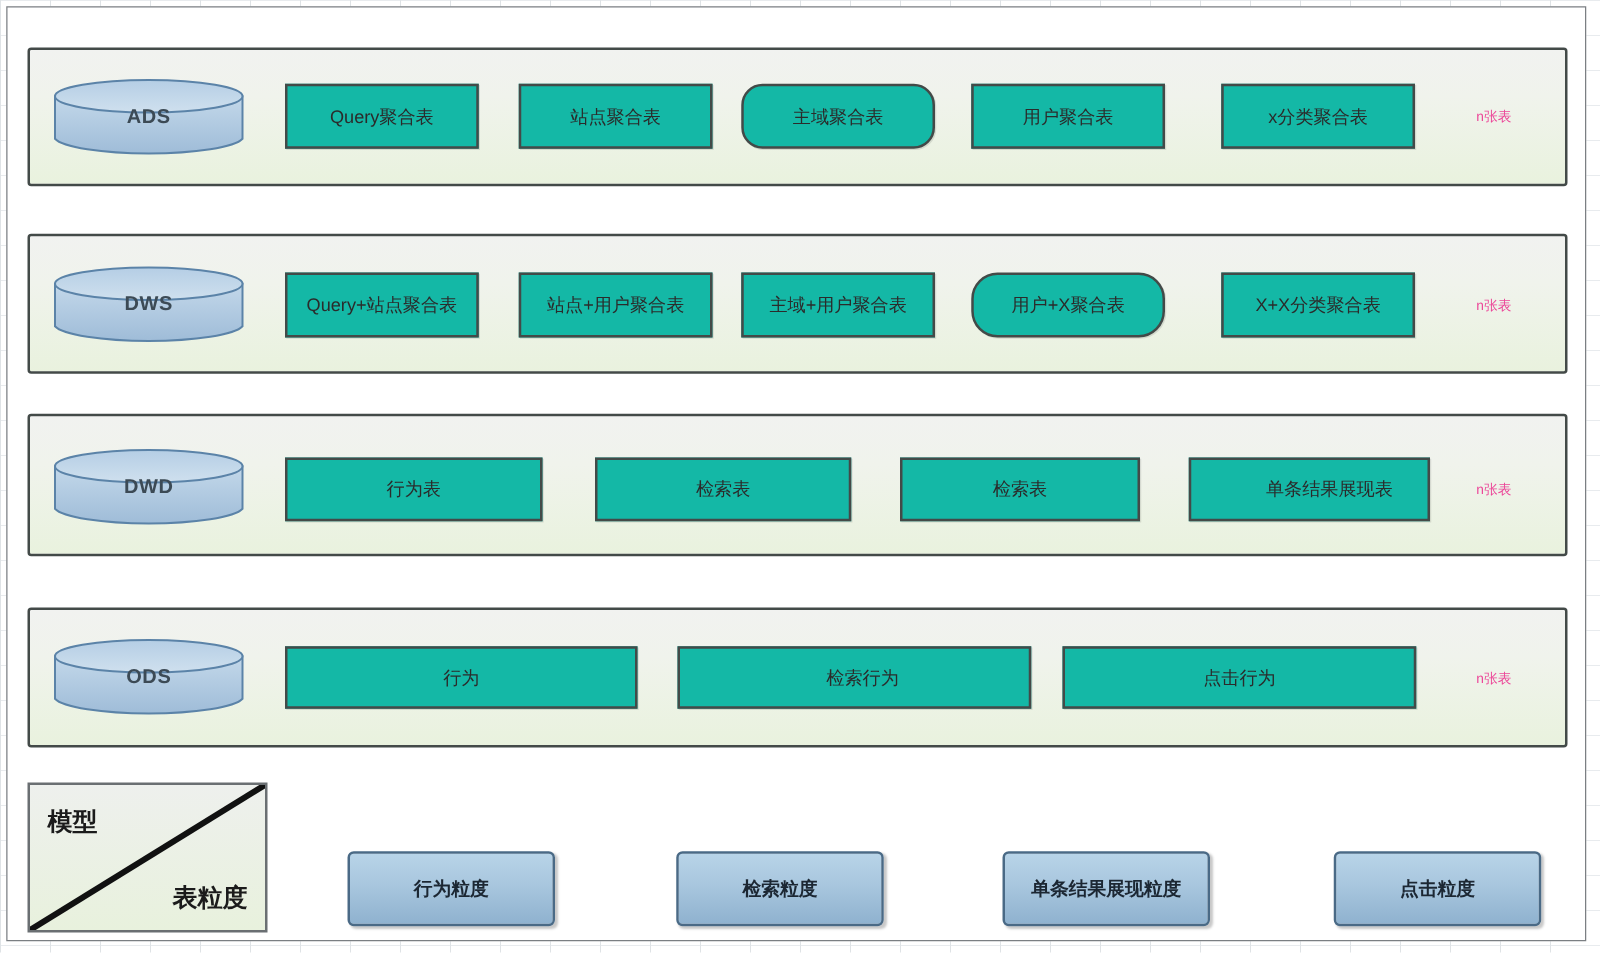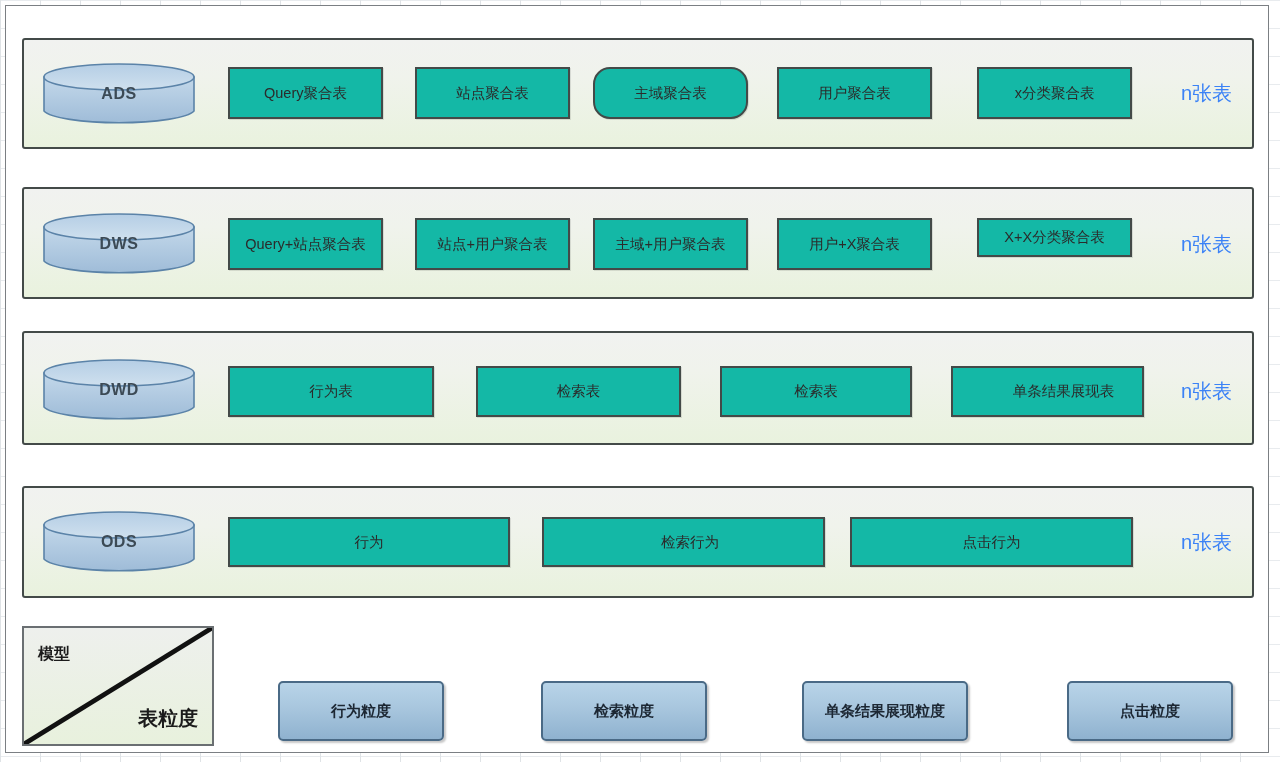--- a/index.html
+++ b/index.html
@@ -77,22 +77,22 @@
     align-items: center;
     justify-content: center;
     font-size: 14.5px;
     color: #2b2b2b;
     box-shadow: 1px 1px 0 rgba(0,0,0,0.10);
   }
 
   
   .count-note {
     position: absolute;
-    font-size: 20px;
-    color: #3b82f6;
+    font-size: 11px;
+    color: #ec4899;
     display: flex;
     align-items: center;
     justify-content: flex-start;
     white-space: nowrap;
   }
 
   
   #legend-box {
     position: absolute;
     left: 16px;
@@ -107,21 +107,21 @@
   #legend-box svg.diag {
     position: absolute;
     left: 0; top: 0;
     width: 100%;
     height: 100%;
   }
   .legend-top {
     position: absolute;
     left: 14px;
     top: 16px;
-    font-size: 16px;
+    font-size: 20px;
     font-weight: bold;
     color: #1b1b1b;
   }
   .legend-bottom {
     position: absolute;
     right: 14px;
     bottom: 12px;
     font-size: 20px;
     font-weight: bold;
     color: #1b1b1b;
@@ -199,22 +199,22 @@
   <div class="table-box" style="left:222px; top:61px; width:155px; height:52px;">Query聚合表</div>
   <div class="table-box" style="left:409px; top:61px; width:155px; height:52px;">站点聚合表</div>
   <div class="table-box" style="left:587px; top:61px; width:155px; height:52px;border-radius:17px;">主域聚合表</div>
   <div class="table-box" style="left:771px; top:61px; width:155px; height:52px;">用户聚合表</div>
   <div class="table-box" style="left:971px; top:61px; width:155px; height:52px;">x分类聚合表</div>
   <div class="count-note" style="left:1175px; top:61px; height:52px;">n张表</div>
 
   <div class="table-box" style="left:222px; top:212px; width:155px; height:52px;">Query+站点聚合表</div>
   <div class="table-box" style="left:409px; top:212px; width:155px; height:52px;">站点+用户聚合表</div>
   <div class="table-box" style="left:587px; top:212px; width:155px; height:52px;">主域+用户聚合表</div>
-  <div class="table-box" style="left:771px; top:212px; width:155px; height:52px;">用户+X聚合表</div>
-  <div class="table-box" style="left:971px; top:212px; width:155px; height:39px;">X+X分类聚合表</div>
+  <div class="table-box" style="left:771px; top:212px; width:155px; height:52px;border-radius:21px;">用户+X聚合表</div>
+  <div class="table-box" style="left:971px; top:212px; width:155px; height:52px;">X+X分类聚合表</div>
   <div class="count-note" style="left:1175px; top:212px; height:52px;">n张表</div>
 
   <div class="table-box" style="left:222px; top:360px; width:206px; height:51px;">行为表</div>
   <div class="table-box" style="left:470px; top:360px; width:205px; height:51px;">检索表</div>
   <div class="table-box" style="left:714px; top:360px; width:192px; height:51px;">检索表</div>
   <div class="table-box" style="left:945px; top:360px; width:193px; height:51px;padding-left:32px;">单条结果展现表</div>
   <div class="count-note" style="left:1175px; top:360px; height:51px;">n张表</div>
 
   <div class="table-box" style="left:222px; top:511px; width:282px; height:50px;">行为</div>
   <div class="table-box" style="left:536px; top:511px; width:283px; height:50px;padding-left:13px;">检索行为</div>

